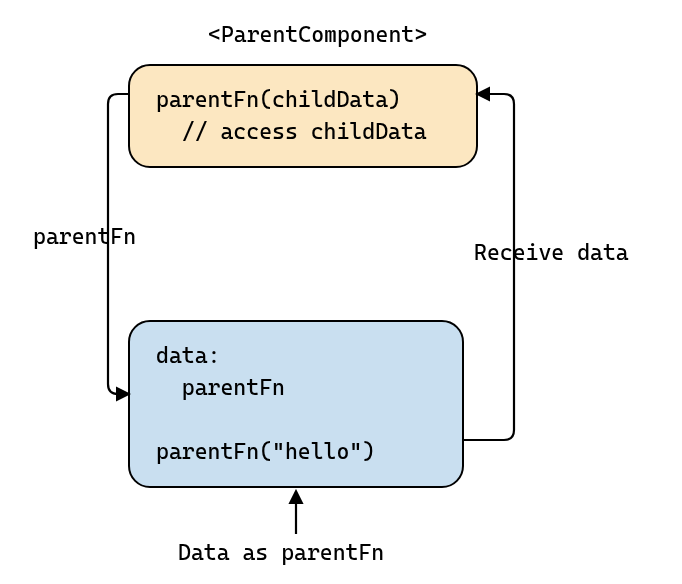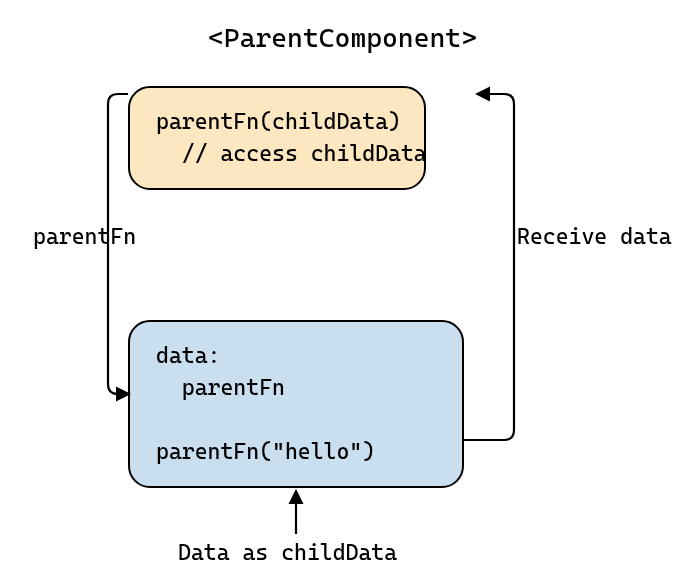--- a/index.html
+++ b/index.html
@@ -11,21 +11,21 @@
     font-family: ui-monospace, "SF Mono", "Cascadia Mono", Menlo, Consolas, monospace;
     color: #000;
   }
   .stage {
     position: relative;
     width: 682px;
     height: 584px;
   }
   .title {
     position: absolute;
-    font-size: 27px;
+    font-size: 22px;
     white-space: nowrap;
   }
   .box {
     position: absolute;
     border: 2px solid #000;
     border-radius: 22px;
     padding: 18px 26px;
     font-size: 22px;
     line-height: 1.45;
     box-sizing: border-box;
@@ -51,34 +51,34 @@
     pointer-events: none;
   }
 </style>
 </head>
 <body>
 
 <div class="stage">
 
   <div class="title" style="left:208px; top:22px;">&lt;ParentComponent&gt;</div>
 
-  <div class="box parent" style="left:128px; top:64px; width:298px;margin-top:22px;"><span>parentFn(childData)</span>
+  <div class="box parent" style="left:128px; top:64px; width:350px;"><span>parentFn(childData)</span>
 <span>  // access childData</span></div>
 
   <div class="label" style="left:33px; top:224px;">parentFn</div>
 
-  <div class="label" style="left:474px; top:224px;margin-left:43px;">Receive data</div>
+  <div class="label" style="left:474px; top:240px;">Receive data</div>
 
 
   <div class="box child" style="left:128px; top:320px; width:336px;"><span>data:</span>
 <span>  parentFn</span>
 <span></span>
 <span>parentFn("hello")</span></div>
 
-  <div class="label" style="left:178px; top:540px;">Data as childData</div>
+  <div class="label" style="left:178px; top:540px;">Data as parentFn</div>
 
   <svg class="arrows" viewBox="0 0 682 584">
     <defs>
       <marker id="ah" viewBox="0 0 10 10" refX="8" refY="5" markerWidth="7" markerHeight="7" orient="auto-start-reverse">
         <path d="M 0 0 L 10 5 L 0 10 z" fill="#000"></path>
       </marker>
     </defs>
 
     <path d="M 128 94
              L 118 94

